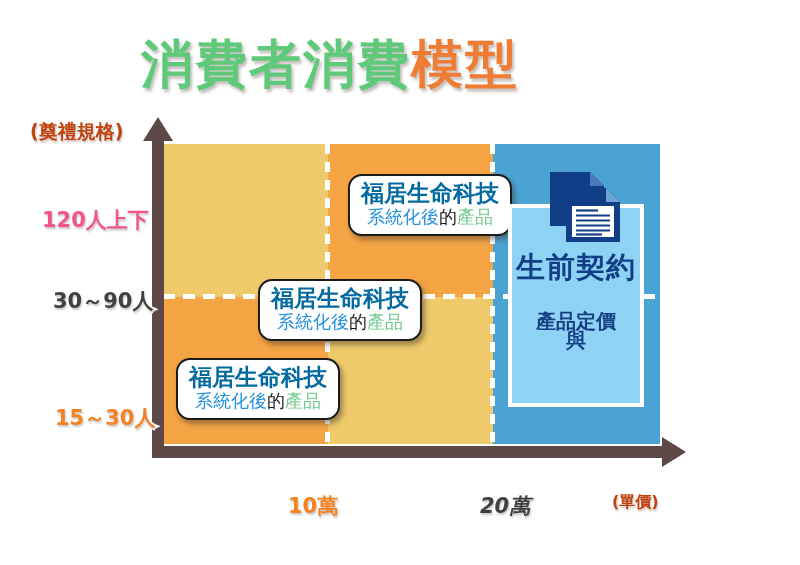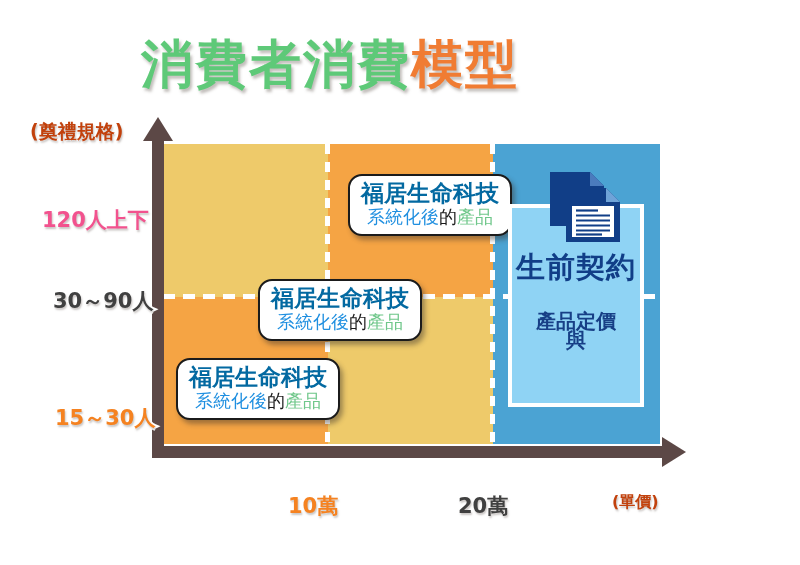--- a/index.html
+++ b/index.html
@@ -101,21 +101,21 @@
   .ax-green{color:#c2410c;}
   .ax-pink{color:#f2528e;}
   .ax-salmon{color:#404040;}
   .ax-orange{color:#f58220;}
 
   #lbl-y-axis{left:30px;top:119px;font-size:19px;}
   #lbl-y1{left:42px;top:206px;}
   #lbl-y2{left:53px;top:287px;}
   #lbl-y3{left:55px;top:372px;margin-top:32px;}
   #lbl-x1{left:288px;top:492px;}
-  #lbl-x2{left:458px;top:492px;}
+  #lbl-x2{left:480px;top:492px;font-style:italic;}
   #lbl-x-axis{left:612px;top:492px;font-size:16px;}
 
   
   .callout{
     position:absolute;
     background:#ffffff;
     border:2.5px solid #1b1b1b;
     border-radius:14px;
     box-shadow:3px 4px 5px rgba(60,50,45,.45);
     padding:5px 11px 7px 11px;

